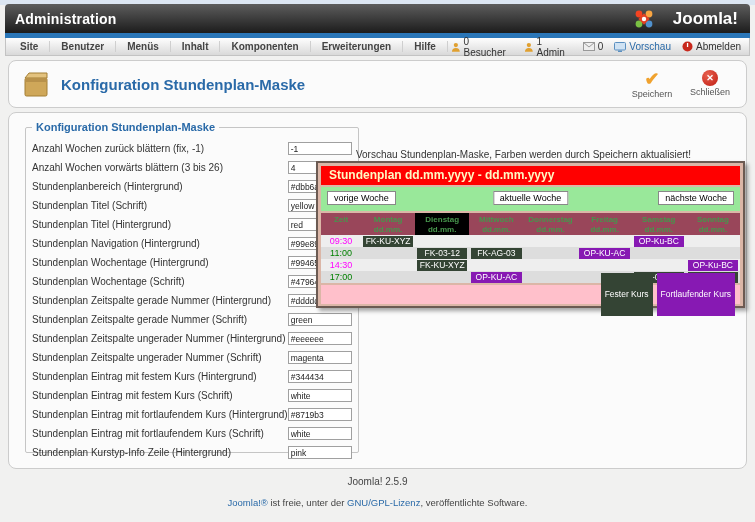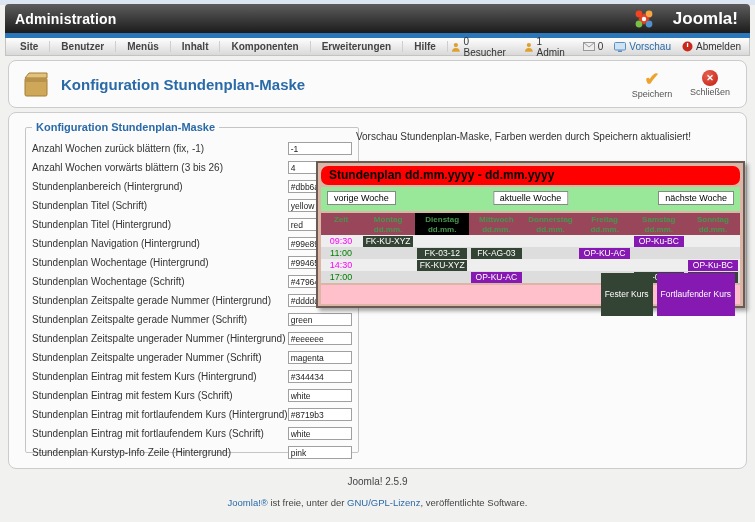--- a/index.html
+++ b/index.html
@@ -45,21 +45,21 @@
   
   fieldset.cfg{position:absolute;left:16px;top:8px;width:272px;height:324px;margin:0;
     border:1px solid #c5c5c5;border-radius:2px;padding:6px 6px 0 6px;}
   fieldset.cfg legend{color:#2a6aa8;font-weight:bold;font-size:11px;padding:0 4px;}
   .frm-row{height:19px;display:flex;justify-content:space-between;align-items:center;}
   .frm-row label{font-size:10px;color:#333;white-space:nowrap;}
   .frm-row input{width:58px;height:11px;font-size:8.5px;font-family:"Liberation Sans",sans-serif;
     border:1px solid #a0a0a0;padding:0 2px;background:#fff;color:#222;}
 
   
-  .preview-note{position:absolute;left:300px;right:8px;top:18px;text-align:center;font-size:10px;color:#333;}
+  .preview-note{position:absolute;left:300px;right:8px;top:36px;text-align:center;font-size:10px;color:#333;}
   .preview-box{position:absolute;left:307px;top:48px;width:429px;height:147px;box-sizing:border-box;
     border:2px solid #6b5a52;box-shadow:3px 3px 4px rgba(0,0,0,.35);padding:3px;}
   .ptitle{height:19px;line-height:19px;font-size:12px;font-weight:bold;padding-left:8px;}
   .pnav{margin-top:2px;height:24px;position:relative;}
   .pnav button{position:absolute;top:4px;font-size:9px;padding:1px 6px;background:#fff;
     border:1px solid #888;font-family:"Liberation Sans",sans-serif;cursor:pointer;}
   .pnav .b-prev{left:6px;} .pnav .b-cur{left:50%;transform:translateX(-50%);} .pnav .b-next{right:6px;}
   .pgrid{margin-top:2px;display:grid;grid-template-columns:40px repeat(7,1fr);}
   .ph{font-size:8px;font-weight:bold;text-align:center;padding:2px 0 1px;line-height:1.25;height:22px;box-sizing:border-box;}
   .pc{height:12px;display:flex;align-items:center;justify-content:center;box-sizing:border-box;}
@@ -234,21 +234,21 @@
           <div class="frm-row">
             <label>Stundenplan Kurstyp-Info Zeile (Hintergrund)</label>
             <input value="pink" style="">
           </div>
         </div>
     </fieldset>
 
     <div class="preview-note">Vorschau Stundenplan-Maske, Farben werden durch Speichern aktualisiert!</div>
 
     <div class="preview-box" id="preview-box" style="background: rgb(219, 182, 167);">
-      <div class="ptitle" id="ptitle" style="background: red; color: #000000; border-radius: 7px;">Stundenplan dd.mm.yyyy - dd.mm.yyyy</div>
+      <div class="ptitle" id="ptitle" style="background: red; color: #fef9c3;">Stundenplan dd.mm.yyyy - dd.mm.yyyy</div>
       <div class="pnav" id="pnav" style="background: rgb(153, 232, 154);">
         <button class="b-prev">vorige Woche</button>
         <button class="b-cur">aktuelle Woche</button>
         <button class="b-next">nächste Woche</button>
       </div>
       <div class="pgrid" id="pgrid">
           <div class="ph" style="background: rgb(153, 70, 90); color: rgb(71, 150, 77);">Zeit</div>
           <div class="ph" style="background: rgb(153, 70, 90); color: rgb(71, 150, 77);">Montag<br>dd.mm.</div>
           <div class="ph" style="background: #000000; color: rgb(71, 150, 77);">Dienstag<br>dd.mm.</div>
           <div class="ph" style="background: rgb(153, 70, 90); color: rgb(71, 150, 77);">Mittwoch<br>dd.mm.</div>

